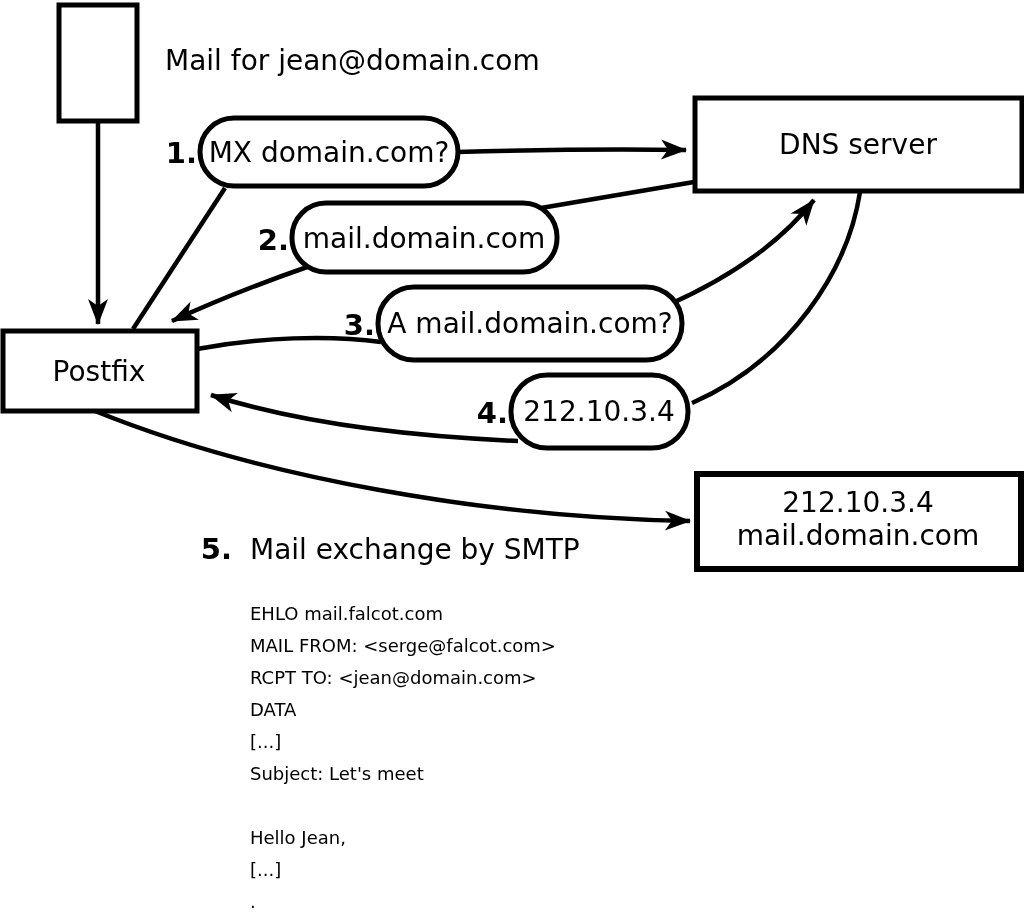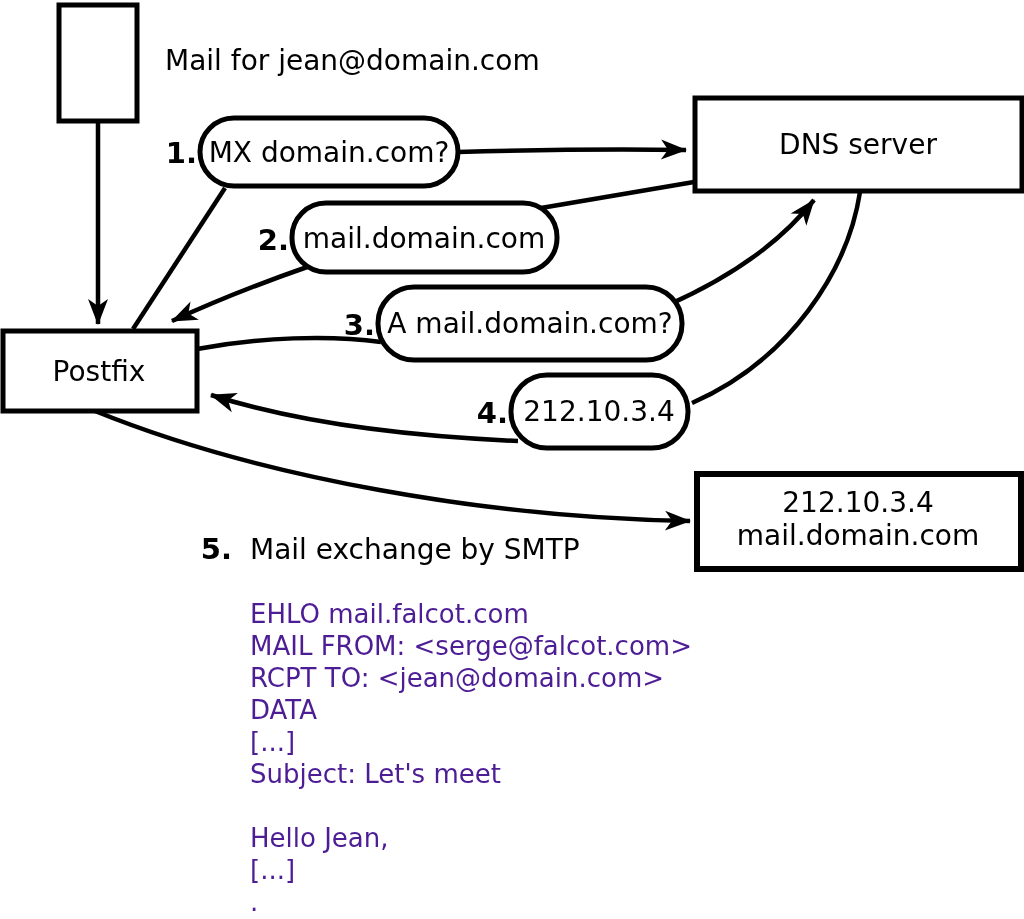--- a/index.html
+++ b/index.html
@@ -20,23 +20,23 @@
   .box-thick { fill: #ffffff; stroke: #000000; stroke-width: 6px; }
   .pill    { fill: #ffffff; stroke: #000000; stroke-width: 5px; }
   .link    { fill: none; stroke: #000000; stroke-width: 4.5px; }
   .lbl     { font-size: 28px; fill: #000000; }
   .lbl-c   { font-size: 28px; fill: #000000; text-anchor: middle; }
   .num     { font-size: 29px; font-weight: bold; fill: #000000; text-anchor: end; }
   .smtp-block {
     position: absolute;
     left: 250px;
     top: 598px;
-    font-size: 26px;
+    font-size: 18px;
     line-height: 32px;
-    color: #4c1d95;
+    color: #000000;
     white-space: pre-line;
   }
 </style>
 </head>
 <body>
 
 <div class="canvas">
 
   <svg width="1024" height="919" viewBox="0 0 1024 919">
     <defs>

